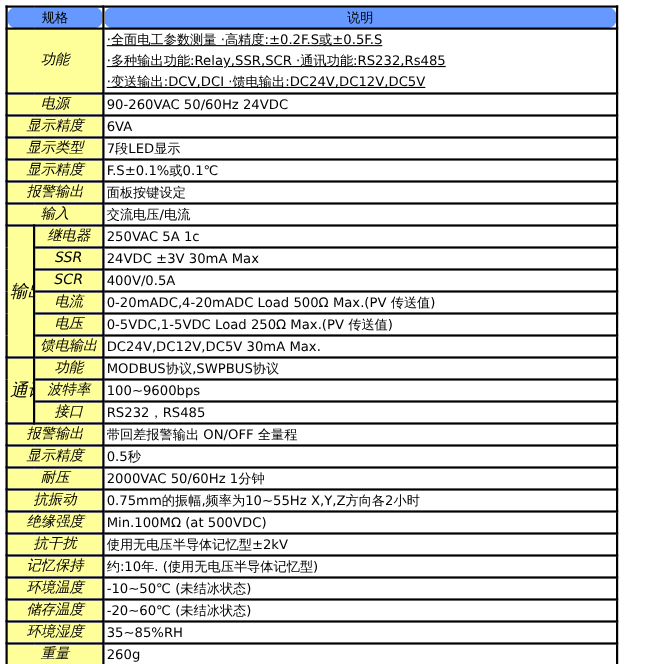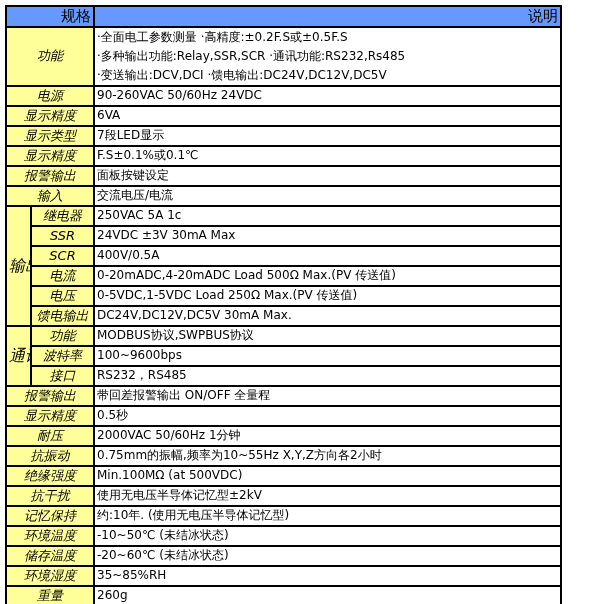--- a/index.html
+++ b/index.html
@@ -26,23 +26,24 @@
   table.spec td{
     border:2px solid var(--border-col);
     padding:0 2px;
     height:18px;
     line-height:1.25;
     overflow:hidden;
     white-space:nowrap;
   }
   td.hdr{
     background:var(--header-bg);
-    text-align:right;
-    font-size:15px;
+    text-align:center;
+    font-size:12px;
     height:19px;
+    border-radius:10px;
   }
   td.lbl{
     background:var(--label-bg);
     text-align:center;
     font-size:13px;
     font-style:italic;
   }
   td.grp{
     font-size:16px;
     padding:0 1px;
@@ -52,20 +53,21 @@
     text-align:left;
     font-size:12px;
     padding-left:2px;
   }
   td.val .fline{
     line-height:19px;
     white-space:nowrap;
   }
   td.multiline{
     white-space:normal;
+    text-decoration:underline;
   }
 </style>
 </head>
 <body>
 
 <table class="spec">
   <colgroup>
     <col style="width:25px">
     <col style="width:63px">
     <col style="width:467px">

